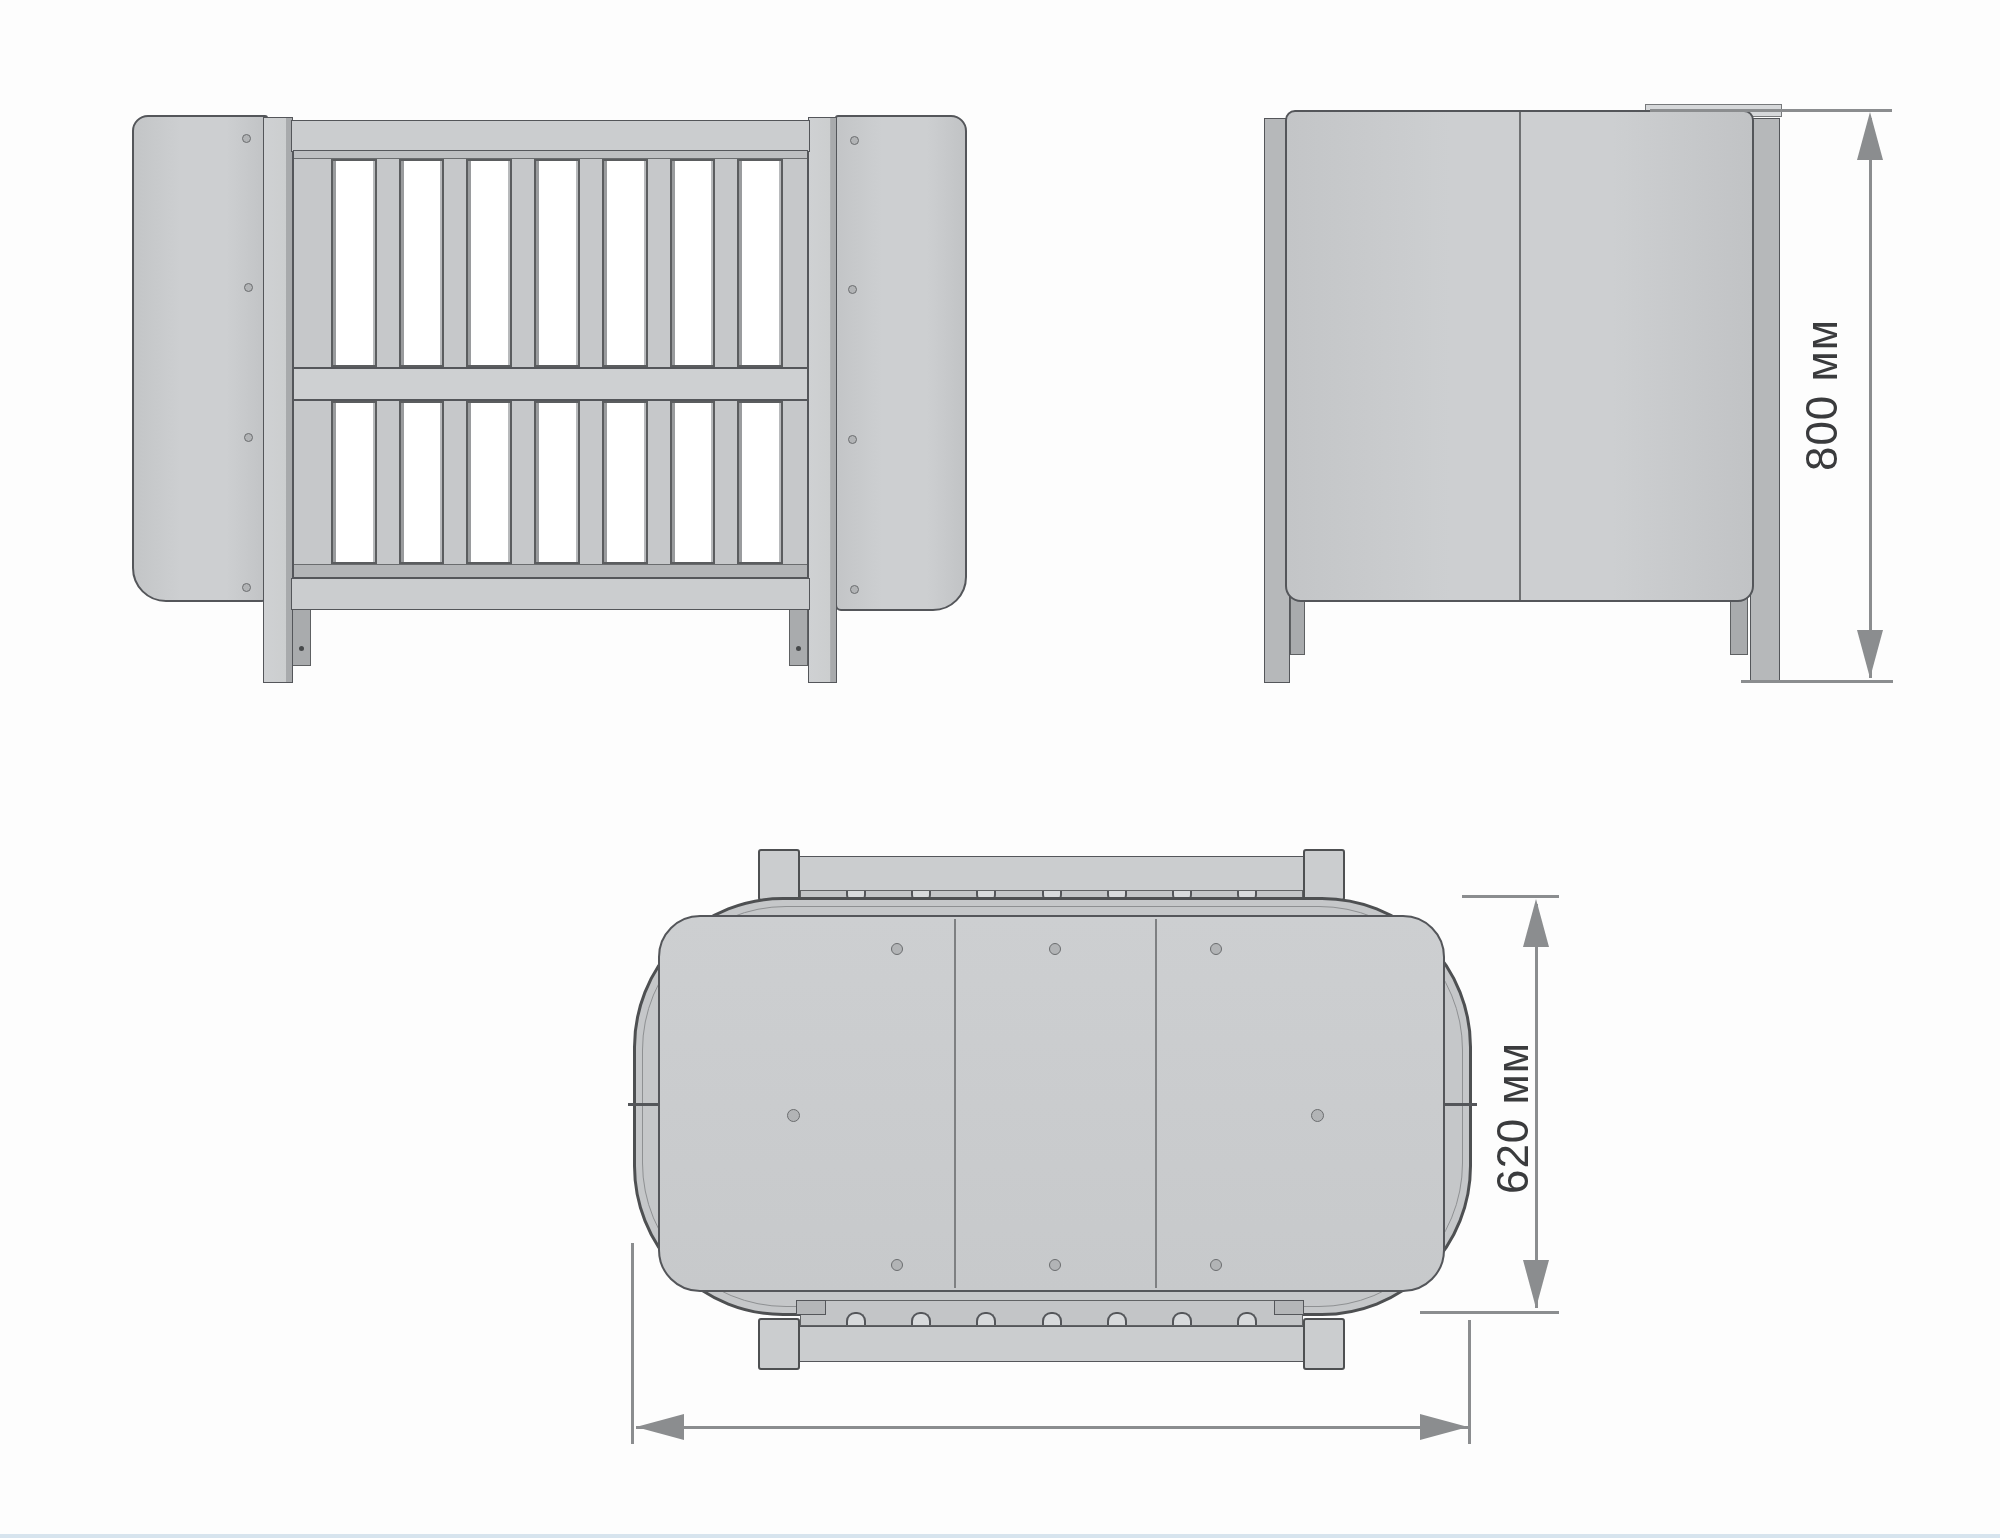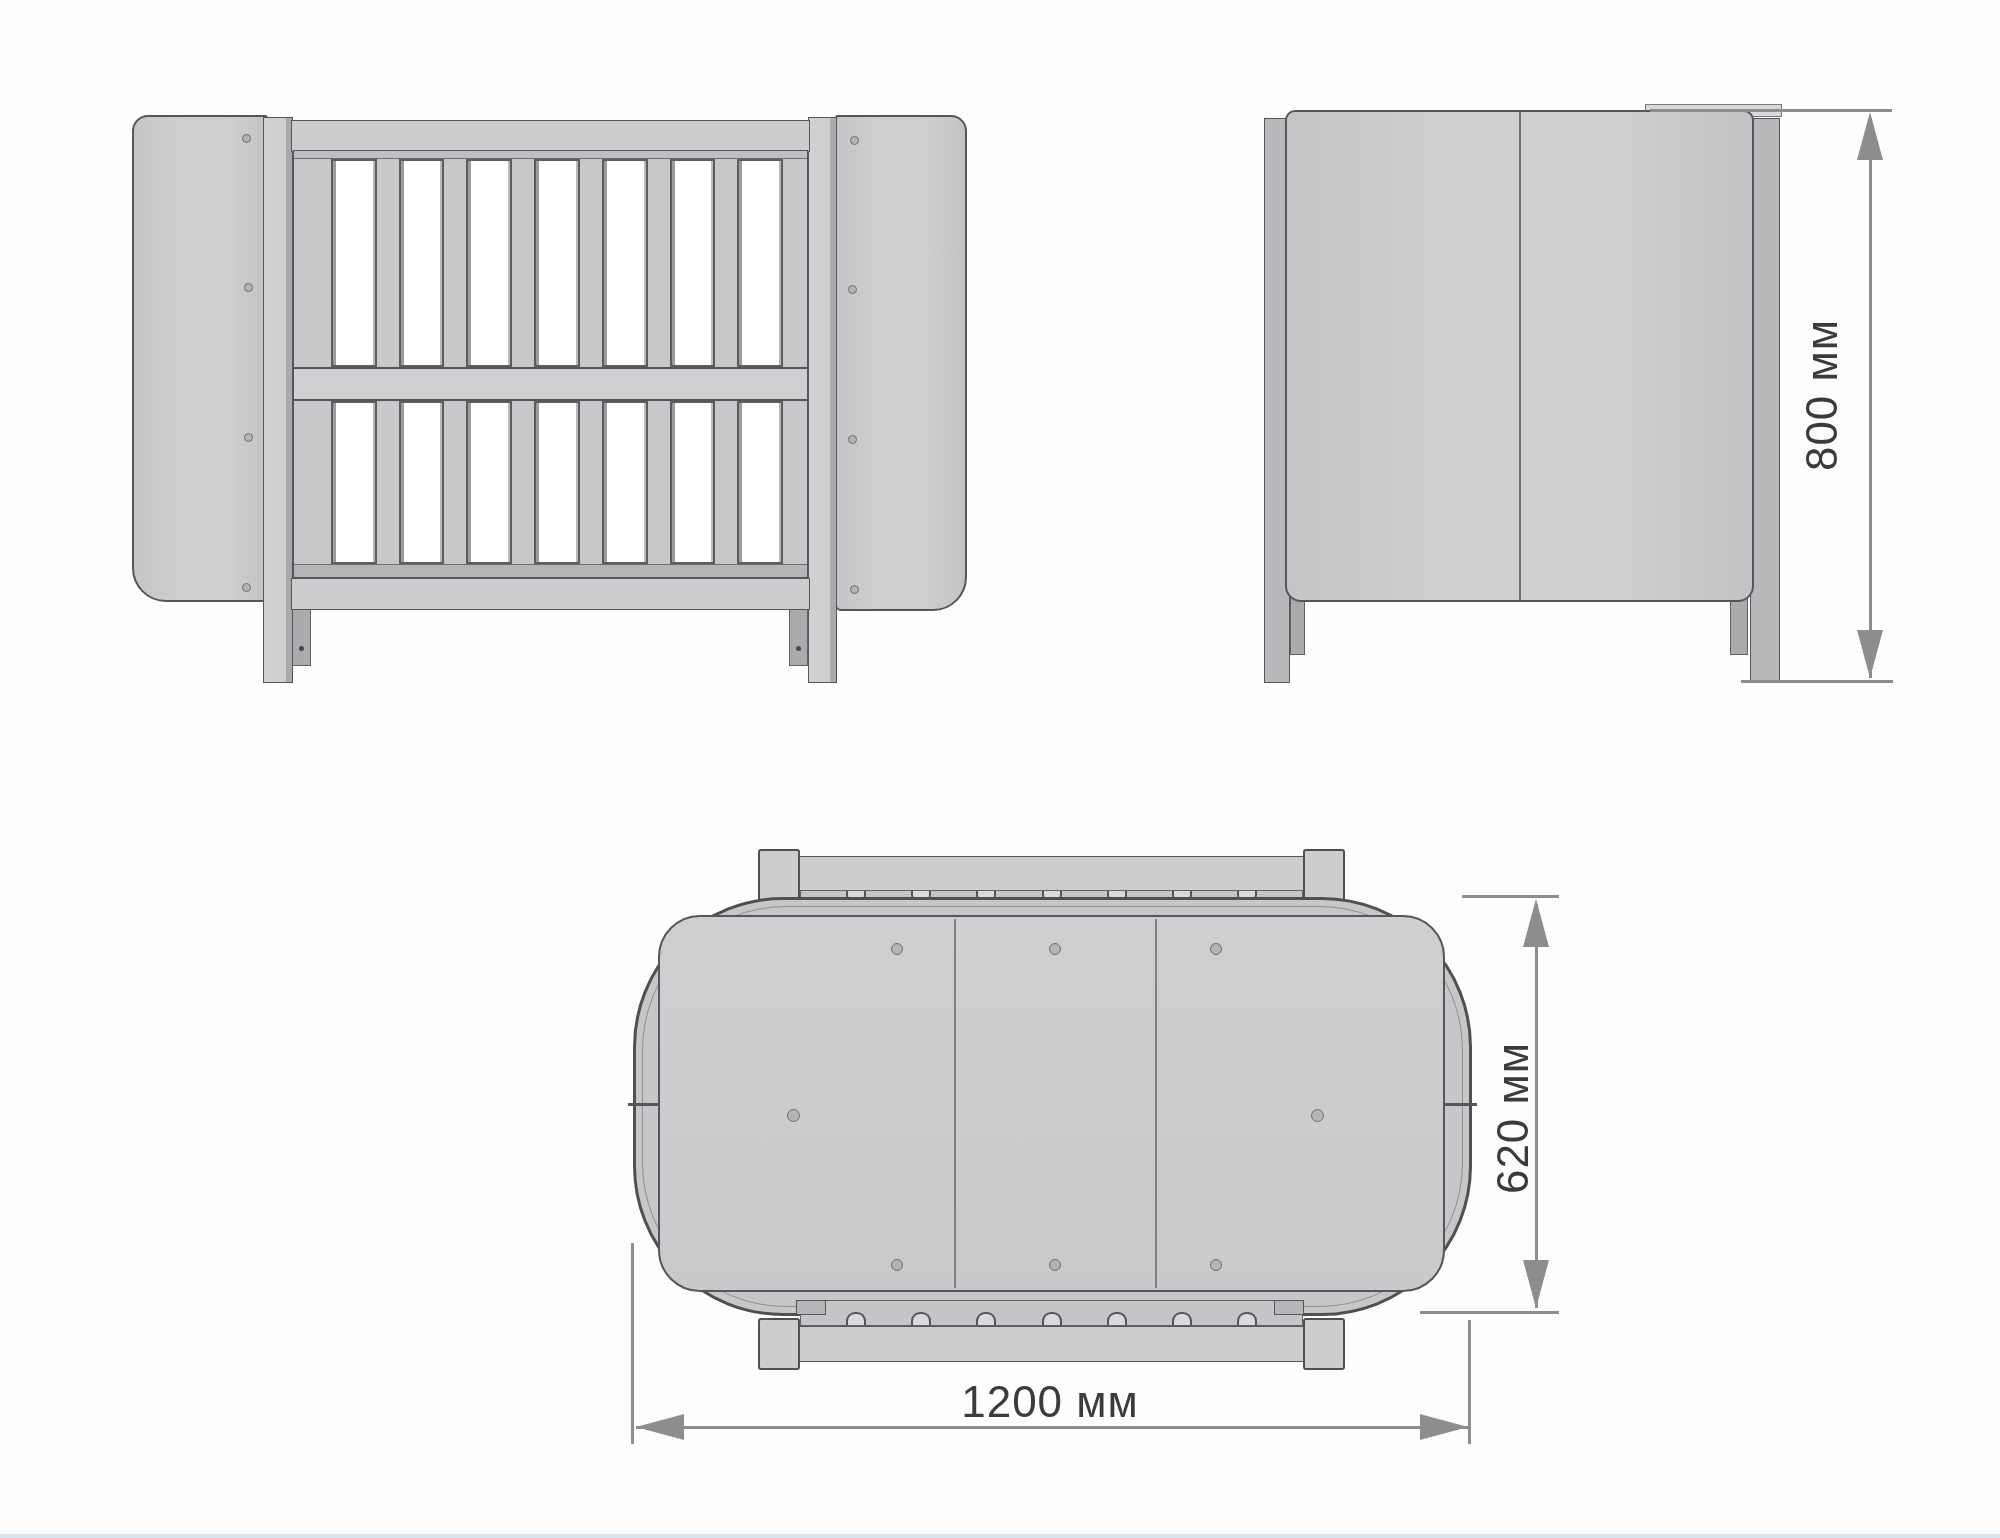--- a/index.html
+++ b/index.html
@@ -192,17 +192,16 @@
   <div class="abs dimline" style="left:1535px;top:904px;width:3px;height:404px;"></div>
   <div class="abs arr up" style="left:1523px;top:899px;"></div>
   <div class="abs arr down" style="left:1523px;top:1260px;"></div>
   <div class="abs dimtext" style="left:1413px;top:1093px;width:200px;height:50px;line-height:50px;transform:rotate(-90deg);">620 мм</div>
 
   <div class="abs dimline" style="left:631px;top:1243px;width:3px;height:201px;"></div>
   <div class="abs dimline" style="left:1468px;top:1320px;width:3px;height:124px;"></div>
   <div class="abs dimline" style="left:636px;top:1426px;width:832px;height:3px;"></div>
   <div class="abs arr left" style="left:636px;top:1414px;"></div>
   <div class="abs arr right" style="left:1420px;top:1414px;"></div>
-  <div class="abs dimtext" style="left:900px;top:1380px;width:300px;height:44px;line-height:44px;">1200 мм</div>
 
   <div class="abs" style="left:0;top:1534px;width:2000px;height:4px;background:#d7e4ee;"></div>
 
 </div>
 
 </body></html>

